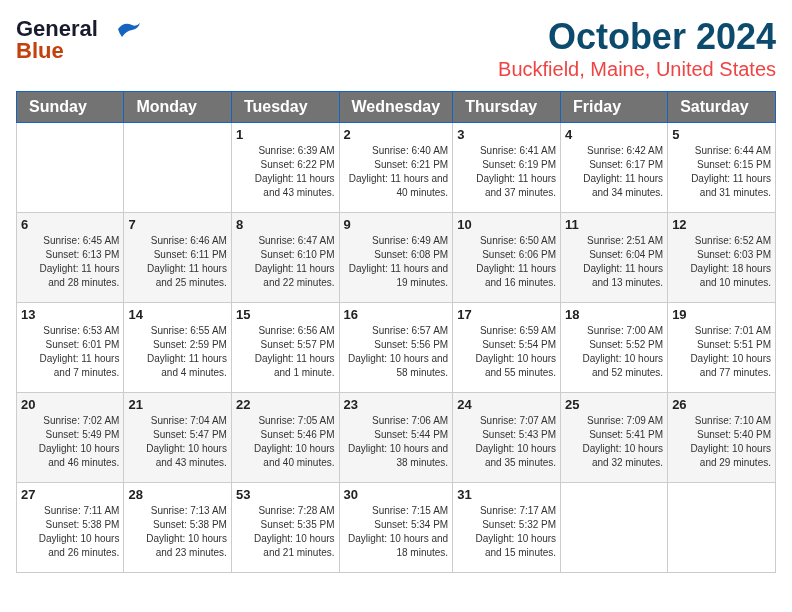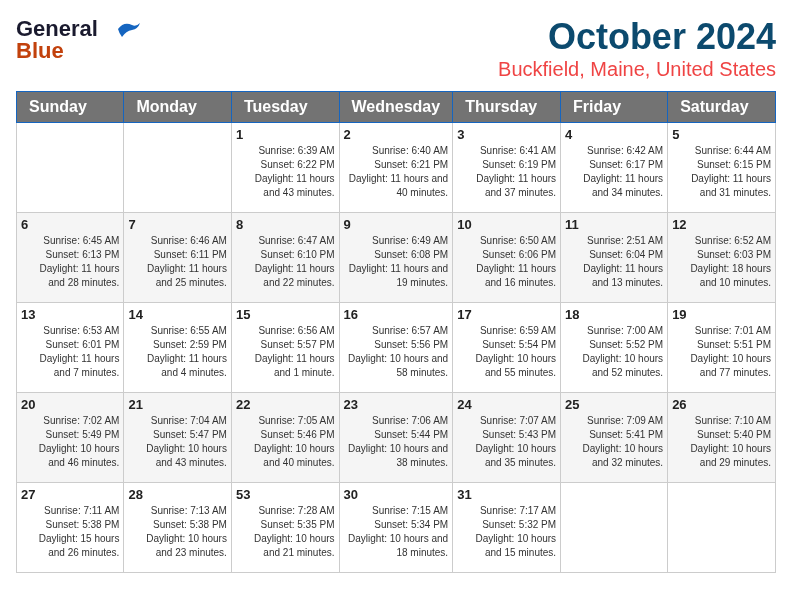--- a/index.html
+++ b/index.html
@@ -333,21 +333,21 @@
           <span>Daylight: 10 hours and 29 minutes.</span>
         </div>
       </td>
       </tr>
       <tr>
         <td>
         <span class="day-number">27</span>
         <div class="day-info">
           <span>Sunrise: 7:11 AM</span><br>
           <span>Sunset: 5:38 PM</span><br>
-          <span>Daylight: 15 hours and 26 minutes.</span>
+          <span>Daylight: 10 hours and 26 minutes.</span>
         </div>
       </td>
         <td>
         <span class="day-number">28</span>
         <div class="day-info">
           <span>Sunrise: 7:13 AM</span><br>
           <span>Sunset: 5:38 PM</span><br>
           <span>Daylight: 10 hours and 23 minutes.</span>
         </div>
       </td>

